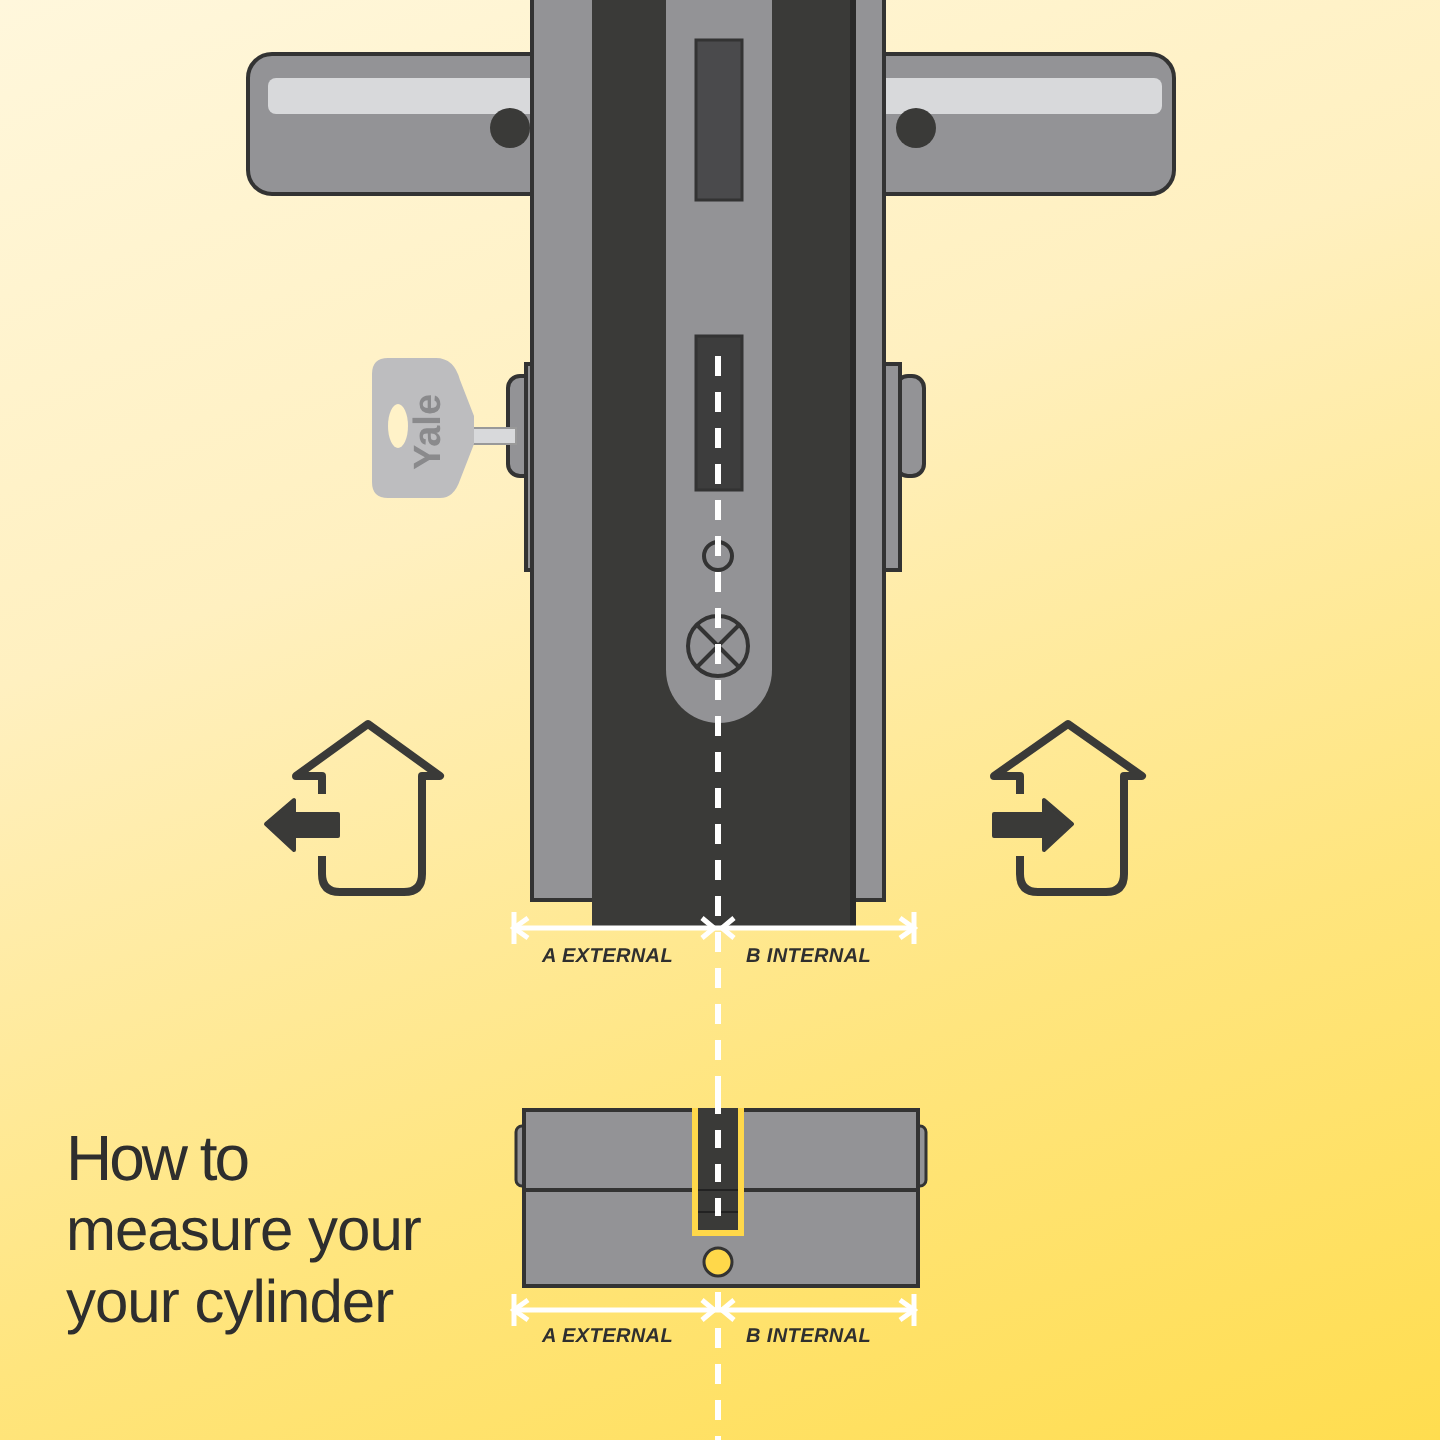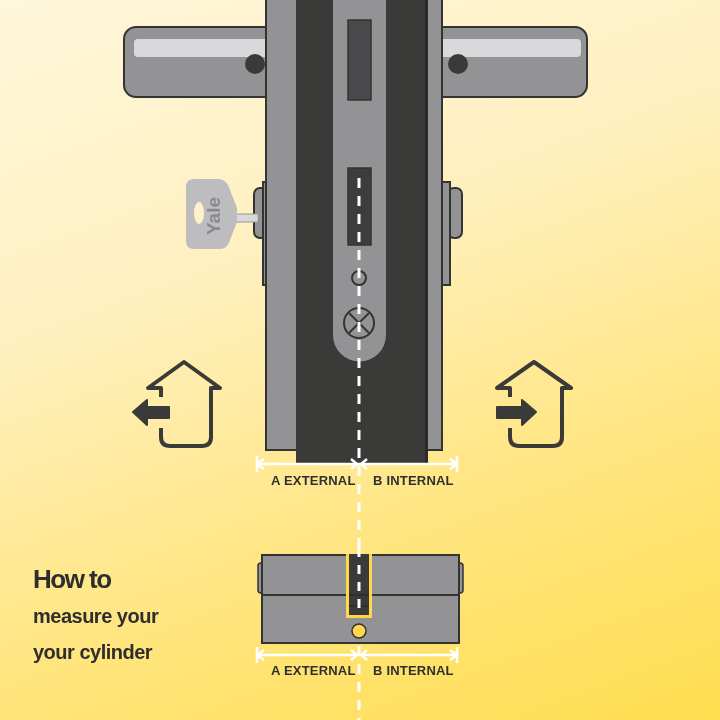--- a/index.html
+++ b/index.html
@@ -4,29 +4,30 @@
   <style>
     html, body { margin: 0; padding: 0; }
     body {
       width: 720px; height: 720px; overflow: hidden; position: relative;
       background: linear-gradient(160deg, #FFF7DC 0%, #FFF0C0 35%, #FFE57E 70%, #FFDD4F 100%);
       font-family: "Liberation Sans", sans-serif;
     }
     svg.diagram { position: absolute; left: 0; top: 0; }
     .label {
       position: absolute; font-family: "Liberation Sans", sans-serif;
-      font-size: 13px; font-weight: bold; color: #2f2f2f; letter-spacing: 0.2px;
+      font-size: 10px; font-weight: bold; color: #2f2f2f; letter-spacing: 0.2px;
       white-space: nowrap;
+      font-style: italic;
     }
     .title {
       position: absolute; left: 33px; top: 560px; color: #2e2e2e;
       font-family: "Liberation Sans", sans-serif;
     }
-    .title .line1 { font-size: 26px; font-weight: bold; letter-spacing: -1.5px; line-height: 38px; }
-    .title .line2, .title .line3 { font-size: 20px; font-weight: bold; letter-spacing: -0.5px; line-height: 36px; }
+    .title .line1 { font-size: 32px; font-weight: normal; letter-spacing: -1.5px; line-height: 38px; }
+    .title .line2, .title .line3 { font-size: 30px; font-weight: normal; letter-spacing: -0.5px; line-height: 36px; }
   </style>
 </head>
 <body>
 
 <svg class="diagram" width="720" height="720" viewBox="0 0 720 720">
 
   <g>
     <rect x="124" y="27" width="160" height="70" rx="12" fill="#939396" stroke="#333" stroke-width="2"></rect>
     <rect x="134" y="39" width="145" height="18" rx="4" fill="#d8d9db"></rect>
     <circle cx="255" cy="64" r="10" fill="#3a3a38"></circle>

